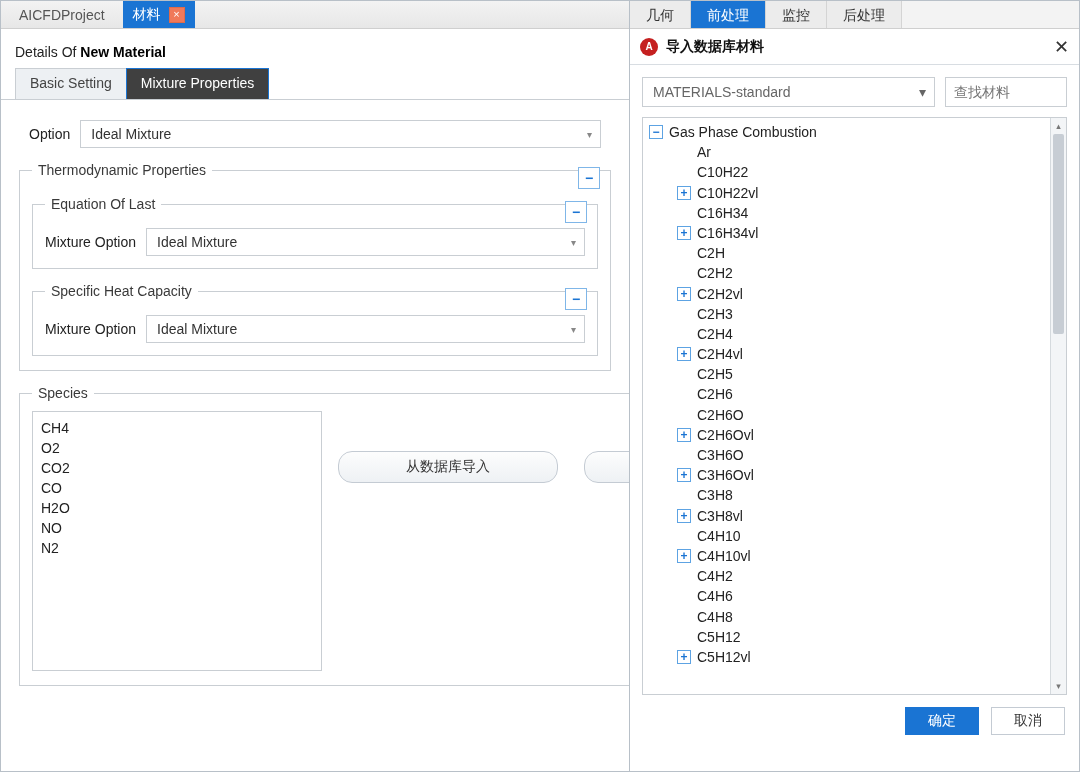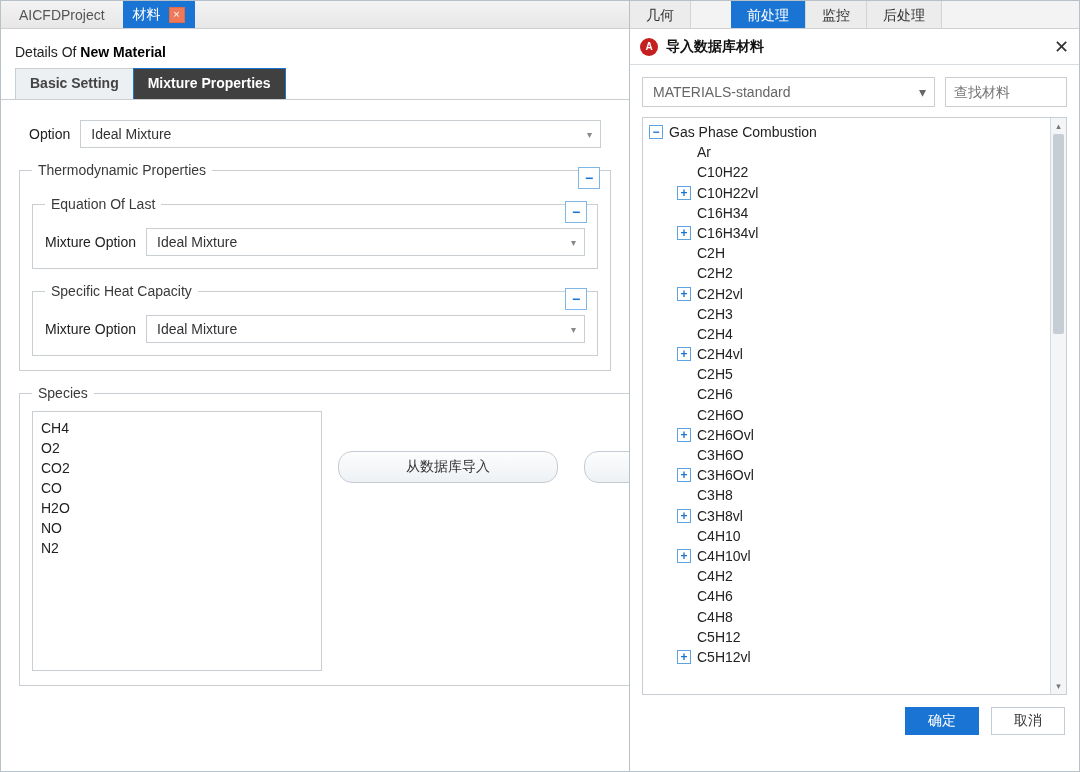--- a/index.html
+++ b/index.html
@@ -43,21 +43,20 @@
 .sub-tabs {
   display:flex; align-items:flex-end;
   padding: 0 14px;
   border-bottom: 1px solid #c9ced3;
 }
 .sub-tab {
   padding: 6px 14px 8px 14px;
   border: 1px solid #c9ced3; border-bottom:none;
   background:#edf0f3; color:#444; margin-right:-1px;
   cursor:pointer;
-  font-weight:bold;
 }
 .sub-tab.active {
   background:#404040; color:#fff; border-color:#1a74d3;
 }
 
 .left-body { padding: 10px 18px 0 18px; flex:1; overflow:auto; }
 
 .row { display:flex; align-items:center; gap:10px; margin: 10px 10px 14px 10px; }
 .row-label { color:#222; }
 .combobox {
@@ -105,21 +104,21 @@
   display:flex; flex-direction:column;
 }
 .top-tabs {
   height:28px; background:#f3f3f3; border-bottom:1px solid #cfcfcf;
   display:flex; align-items:stretch;
 }
 .top-tab {
   padding:0 16px; line-height:28px; border-right:1px solid #d4d4d4;
   color:#333; cursor:pointer; background:#ececec;
 }
-.top-tab.active { background:#1a74d3; color:#fff;margin-left:40px; }
+.top-tab.active { background:#1a74d3; color:#fff; }
 
 .dlg-header {
   height:36px; display:flex; align-items:center; justify-content:space-between;
   padding:0 10px; border-bottom:1px solid #d8dde2;
 }
 .dlg-header-left { display:flex; align-items:center; gap:8px; }
 .dlg-icon {
   width:18px; height:18px; border-radius:50%; background:#c52020;
   display:inline-flex; align-items:center; justify-content:center;
   color:#fff; font-size:10px; font-weight:700;

